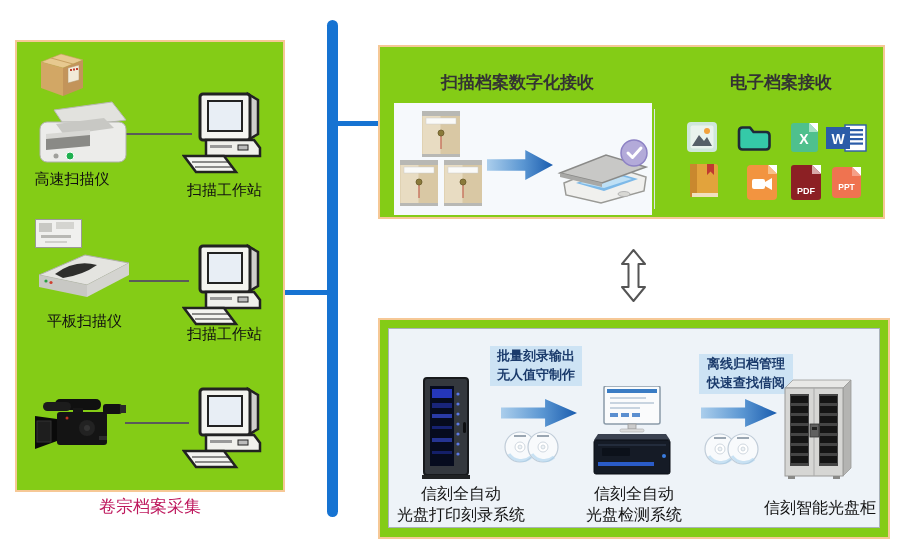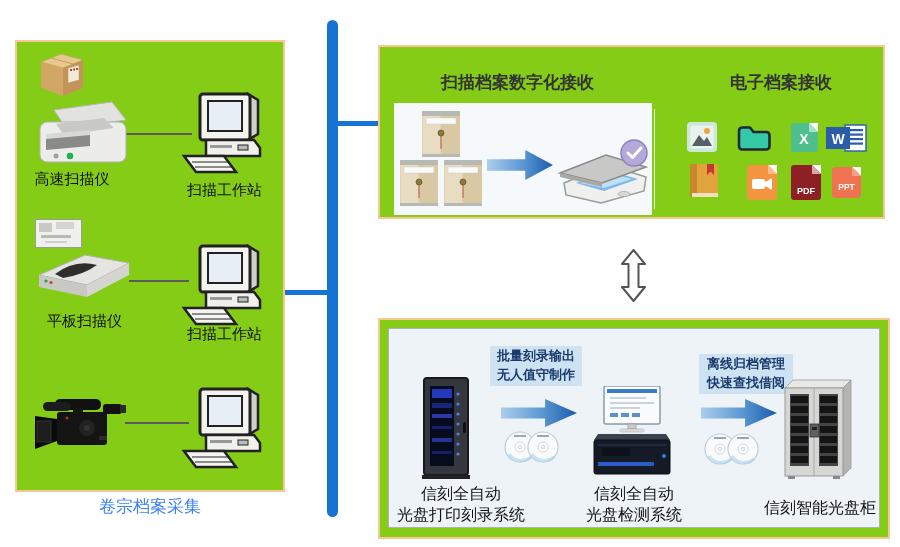--- a/index.html
+++ b/index.html
@@ -13,21 +13,21 @@
   .inner-box { position:absolute; border:1px solid #aab2ba; background:#eef3f8; }
 
   
   .trunk { position:absolute; background:#1673d2; border-radius:6px; }
   .branch { position:absolute; background:#1673d2; }
   .conn { position:absolute; background:#5a5a5a; height:2px; }
 
   
   .dev-label { position:absolute; text-align:center; font-size:15px; color:#111; }
   .sec-title { position:absolute; text-align:center; font-size:17px; font-weight:bold; color:#333; }
-  .caption   { position:absolute; text-align:center; font-size:17px; color:#3b82f6; }
+  .caption   { position:absolute; text-align:center; font-size:17px; color:#be185d; }
   .sys-label { position:absolute; text-align:center; font-size:16px; color:#111; line-height:1.3; white-space:pre-line; }
   .step      { position:absolute; background:#cde3f4; color:#1a3a6b; font-size:13px; font-weight:bold;
                line-height:1.45; white-space:pre-line; display:flex; align-items:center; justify-content:center;
                text-align:center; }
 
   
   .arrow-right { position:absolute;
     background:linear-gradient(90deg,#abceec 0%,#5a96d2 55%,#1a5cae 100%);
     clip-path:polygon(0 33%,58% 33%,58% 6%,100% 50%,58% 94%,58% 67%,0 67%); }
 

